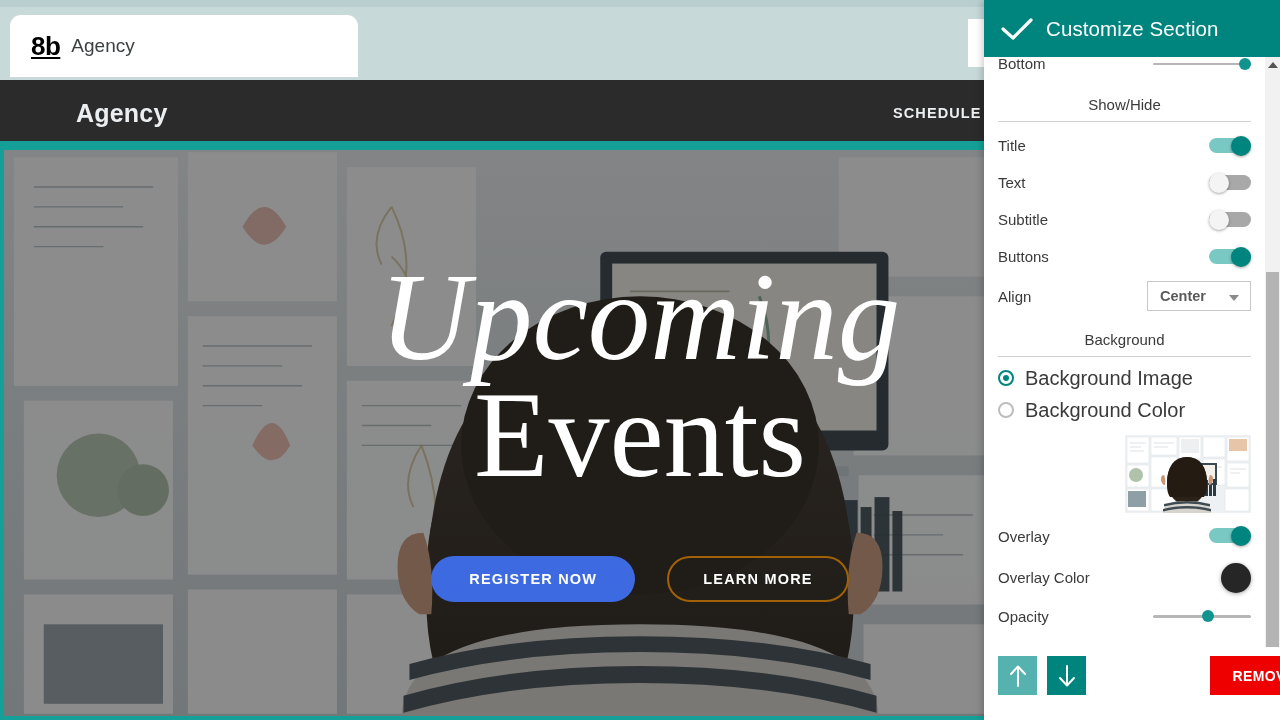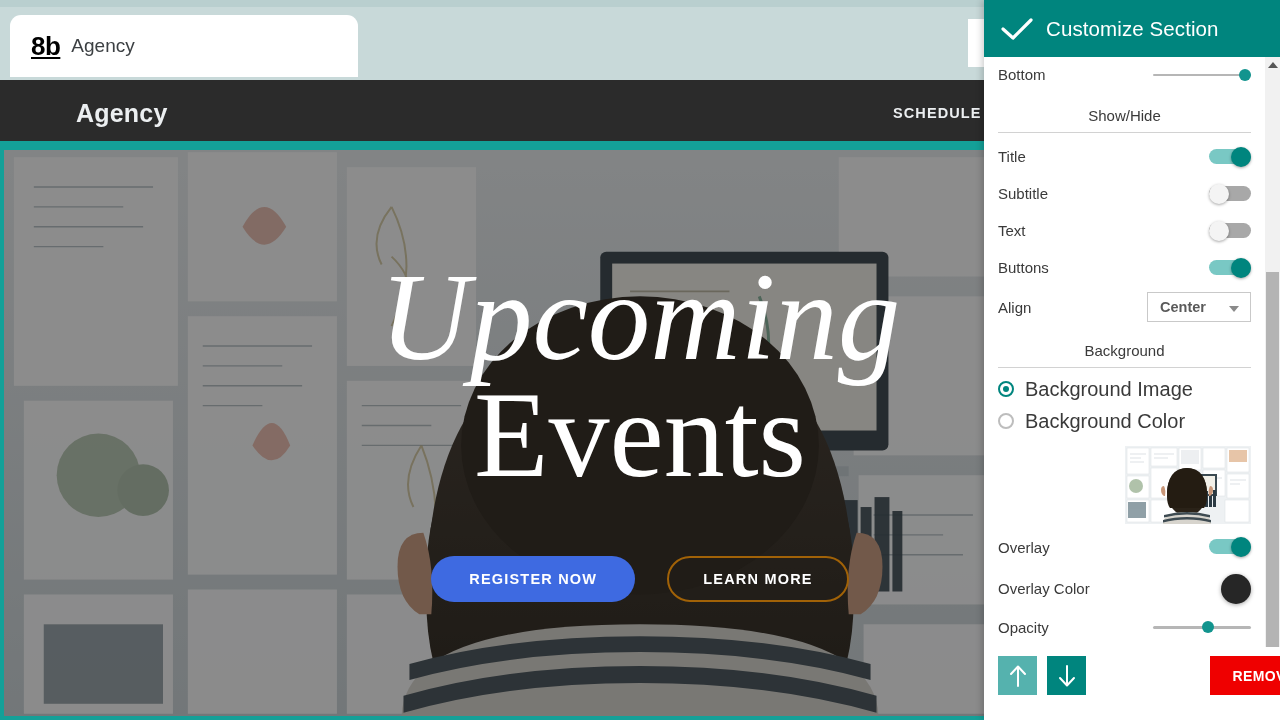--- a/index.html
+++ b/index.html
@@ -117,21 +117,21 @@
   }
   .panel-header {
     position: relative; height: 57px; background: #00857e;
     display: flex; align-items: center;
   }
   .check-icon { margin-left: 15px; width: 36px; height: 28px; flex: none; }
   .panel-title {
     color: #ffffff; font-size: 20.5px; margin-left: 11px; letter-spacing: 0.1px;
   }
   .panel-body {
-    position: absolute; top: 56px; left: 0; width: 281px; height: 606px;
+    position: absolute; top: 45px; left: 0; width: 281px; height: 606px;
     padding: 0 14px; overflow: hidden;
   }
   .row {
     display: flex; align-items: center; justify-content: space-between;
     height: 37px;
   }
   .row-label { font-size: 15px; color: #3a3a3a; }
   .divider-label {
     text-align: center; font-size: 15px; color: #3a3a3a;
     padding-top: 14px; padding-bottom: 8px;
@@ -397,29 +397,29 @@
 
       <div class="row">
         <span class="row-label">Title</span>
         <span class="toggle on">
             <span class="bar"></span>
             <span class="knob"></span>
           </span>
       </div>
 
       <div class="row">
-        <span class="row-label">Subtitle</span>
+        <span class="row-label">Text</span>
         <span class="toggle off">
             <span class="bar"></span>
             <span class="knob"></span>
           </span>
       </div>
 
       <div class="row">
-        <span class="row-label">Text</span>
+        <span class="row-label">Subtitle</span>
         <span class="toggle off">
             <span class="bar"></span>
             <span class="knob"></span>
           </span>
       </div>
 
       <div class="row">
         <span class="row-label">Buttons</span>
         <span class="toggle on">
             <span class="bar"></span>

